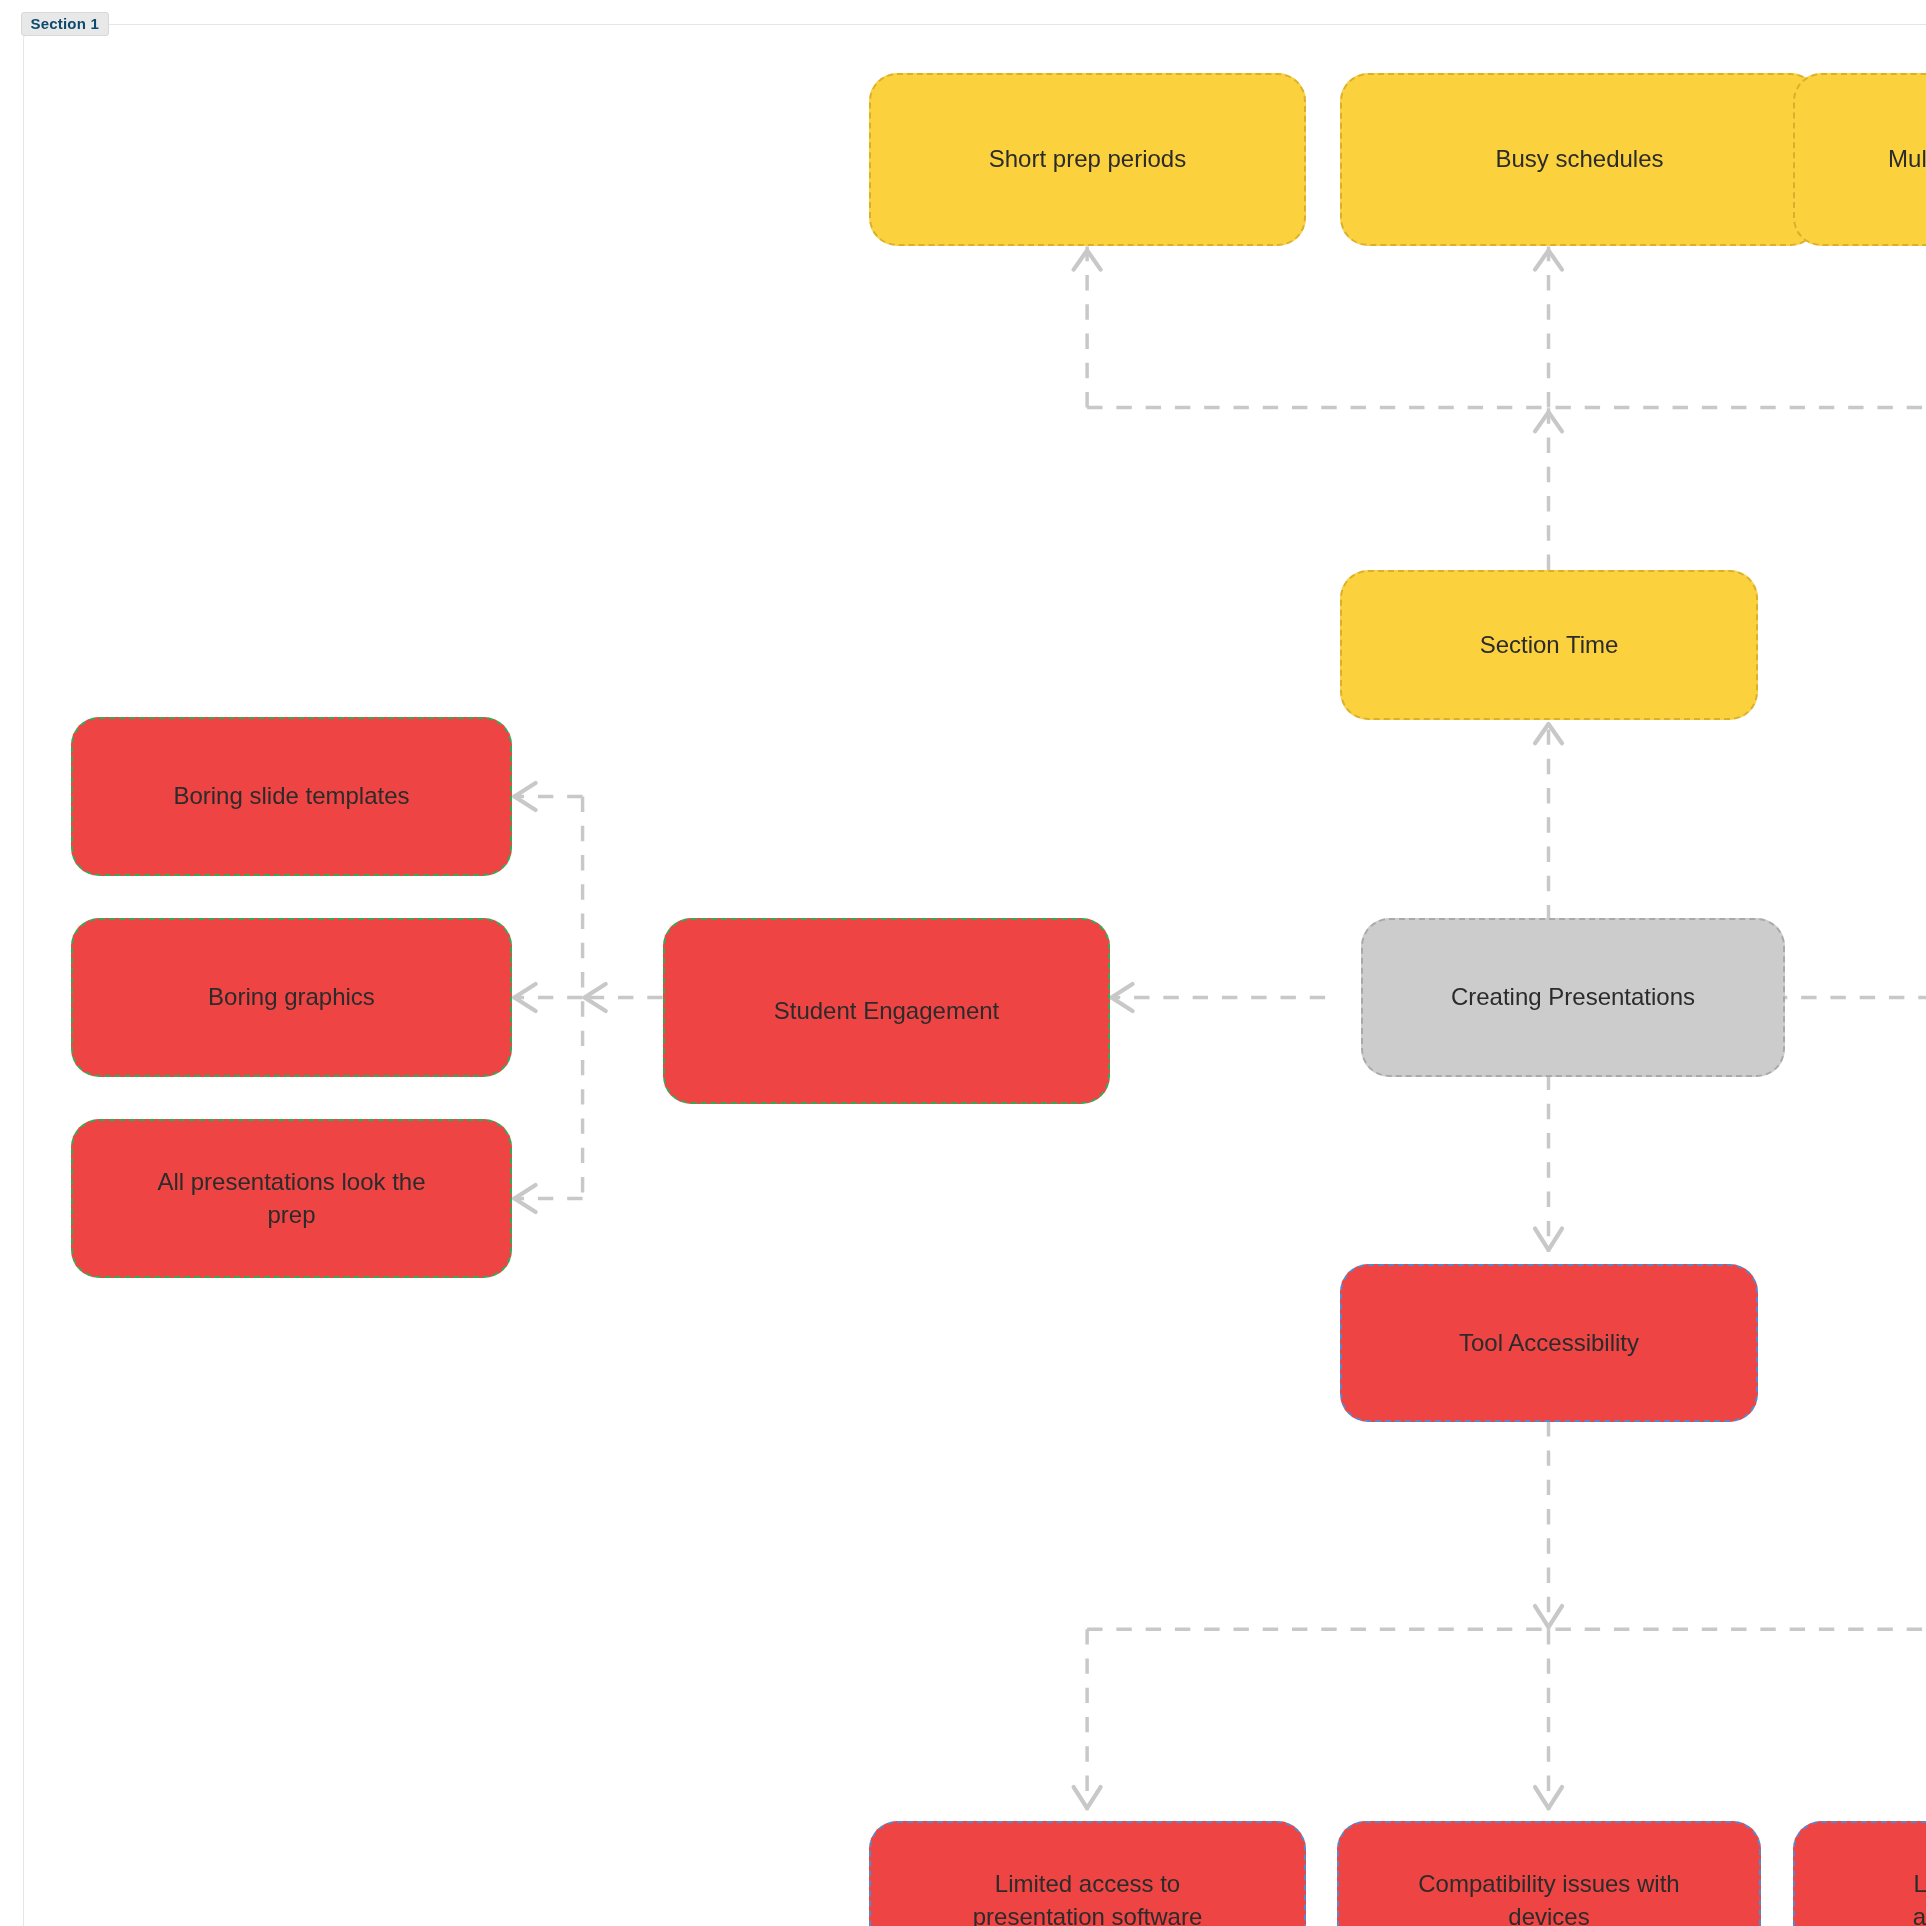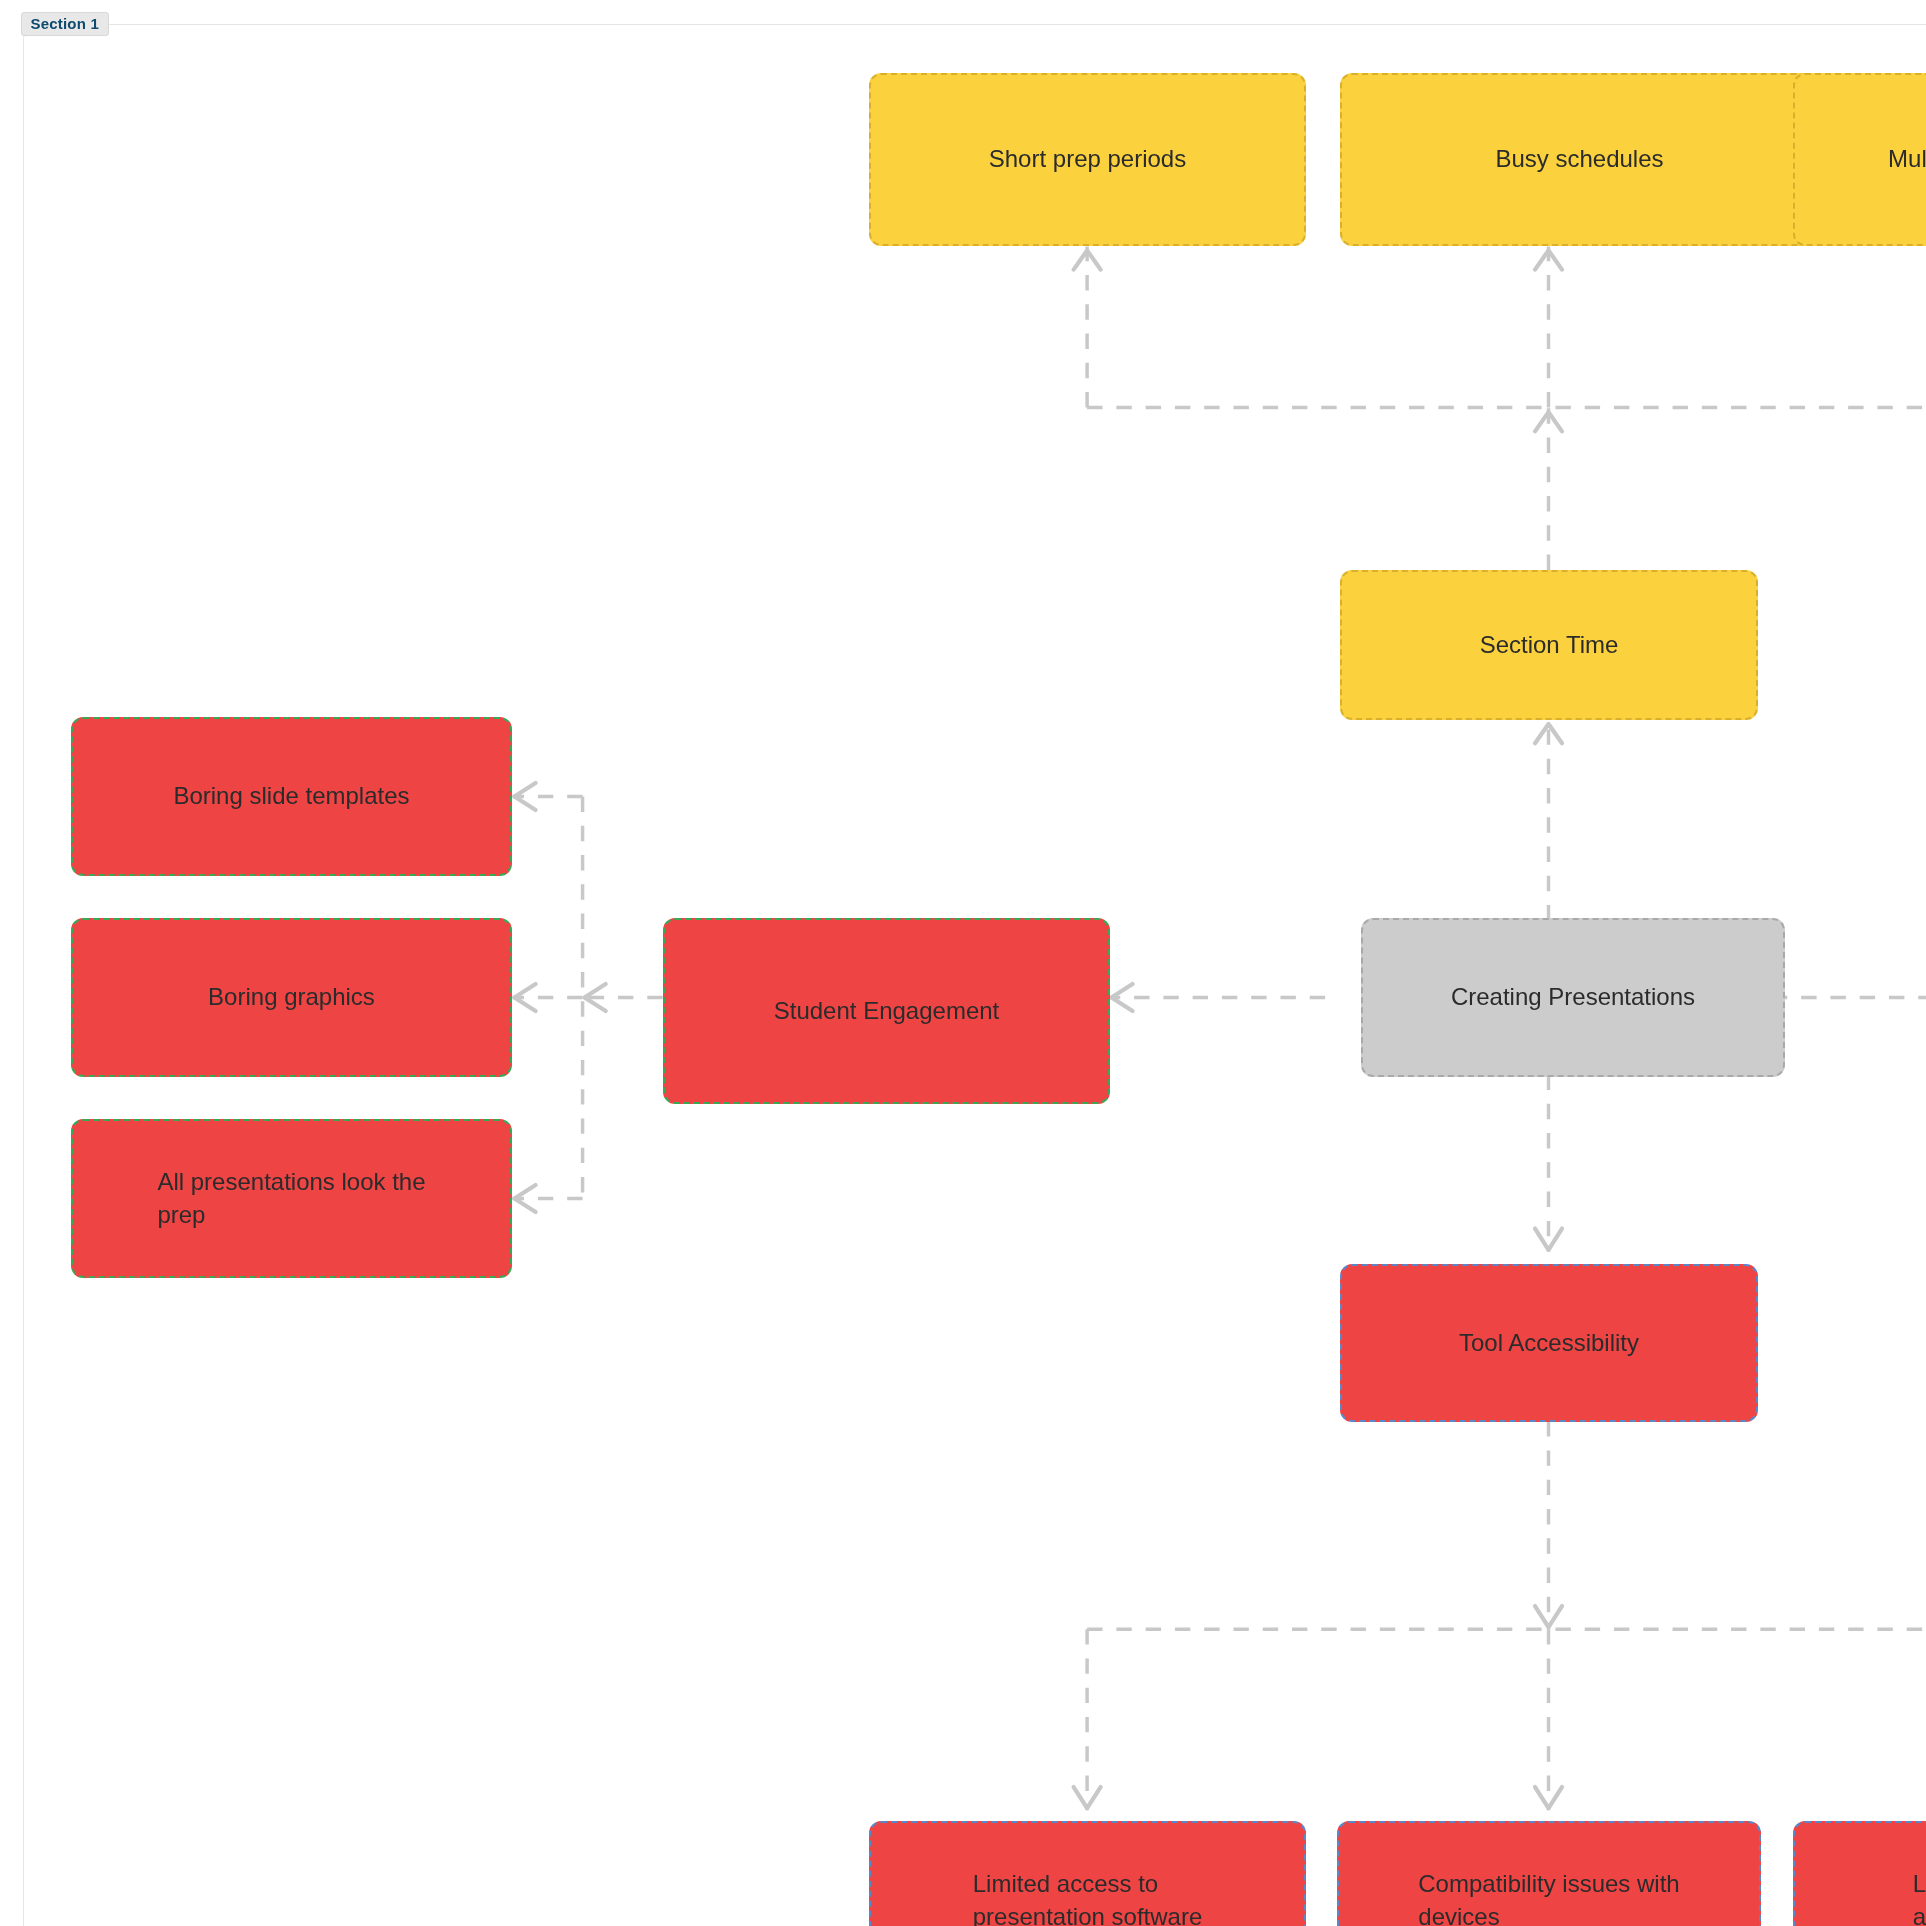--- a/index.html
+++ b/index.html
@@ -54,27 +54,27 @@
     width: 3077px;
     height: 2032px;
     z-index: 5;
     pointer-events: none;
   }
 
   
   .node {
     position: absolute;
     box-sizing: border-box;
-    border-radius: 12px;
+    border-radius: 28px;
     border-style: dashed;
     border-width: 2.7px;
     display: flex;
     align-items: center;
     justify-content: center;
-    text-align: left;
+    text-align: center;
     z-index: 20;
     padding: 3.9px 13px;
   }
   .node .node-label {
     font-size: 24px;
     line-height: 1.35;
     color: #2b2b2b;
     font-family: "Liberation Sans", sans-serif;
     white-space: pre-line;
   }

